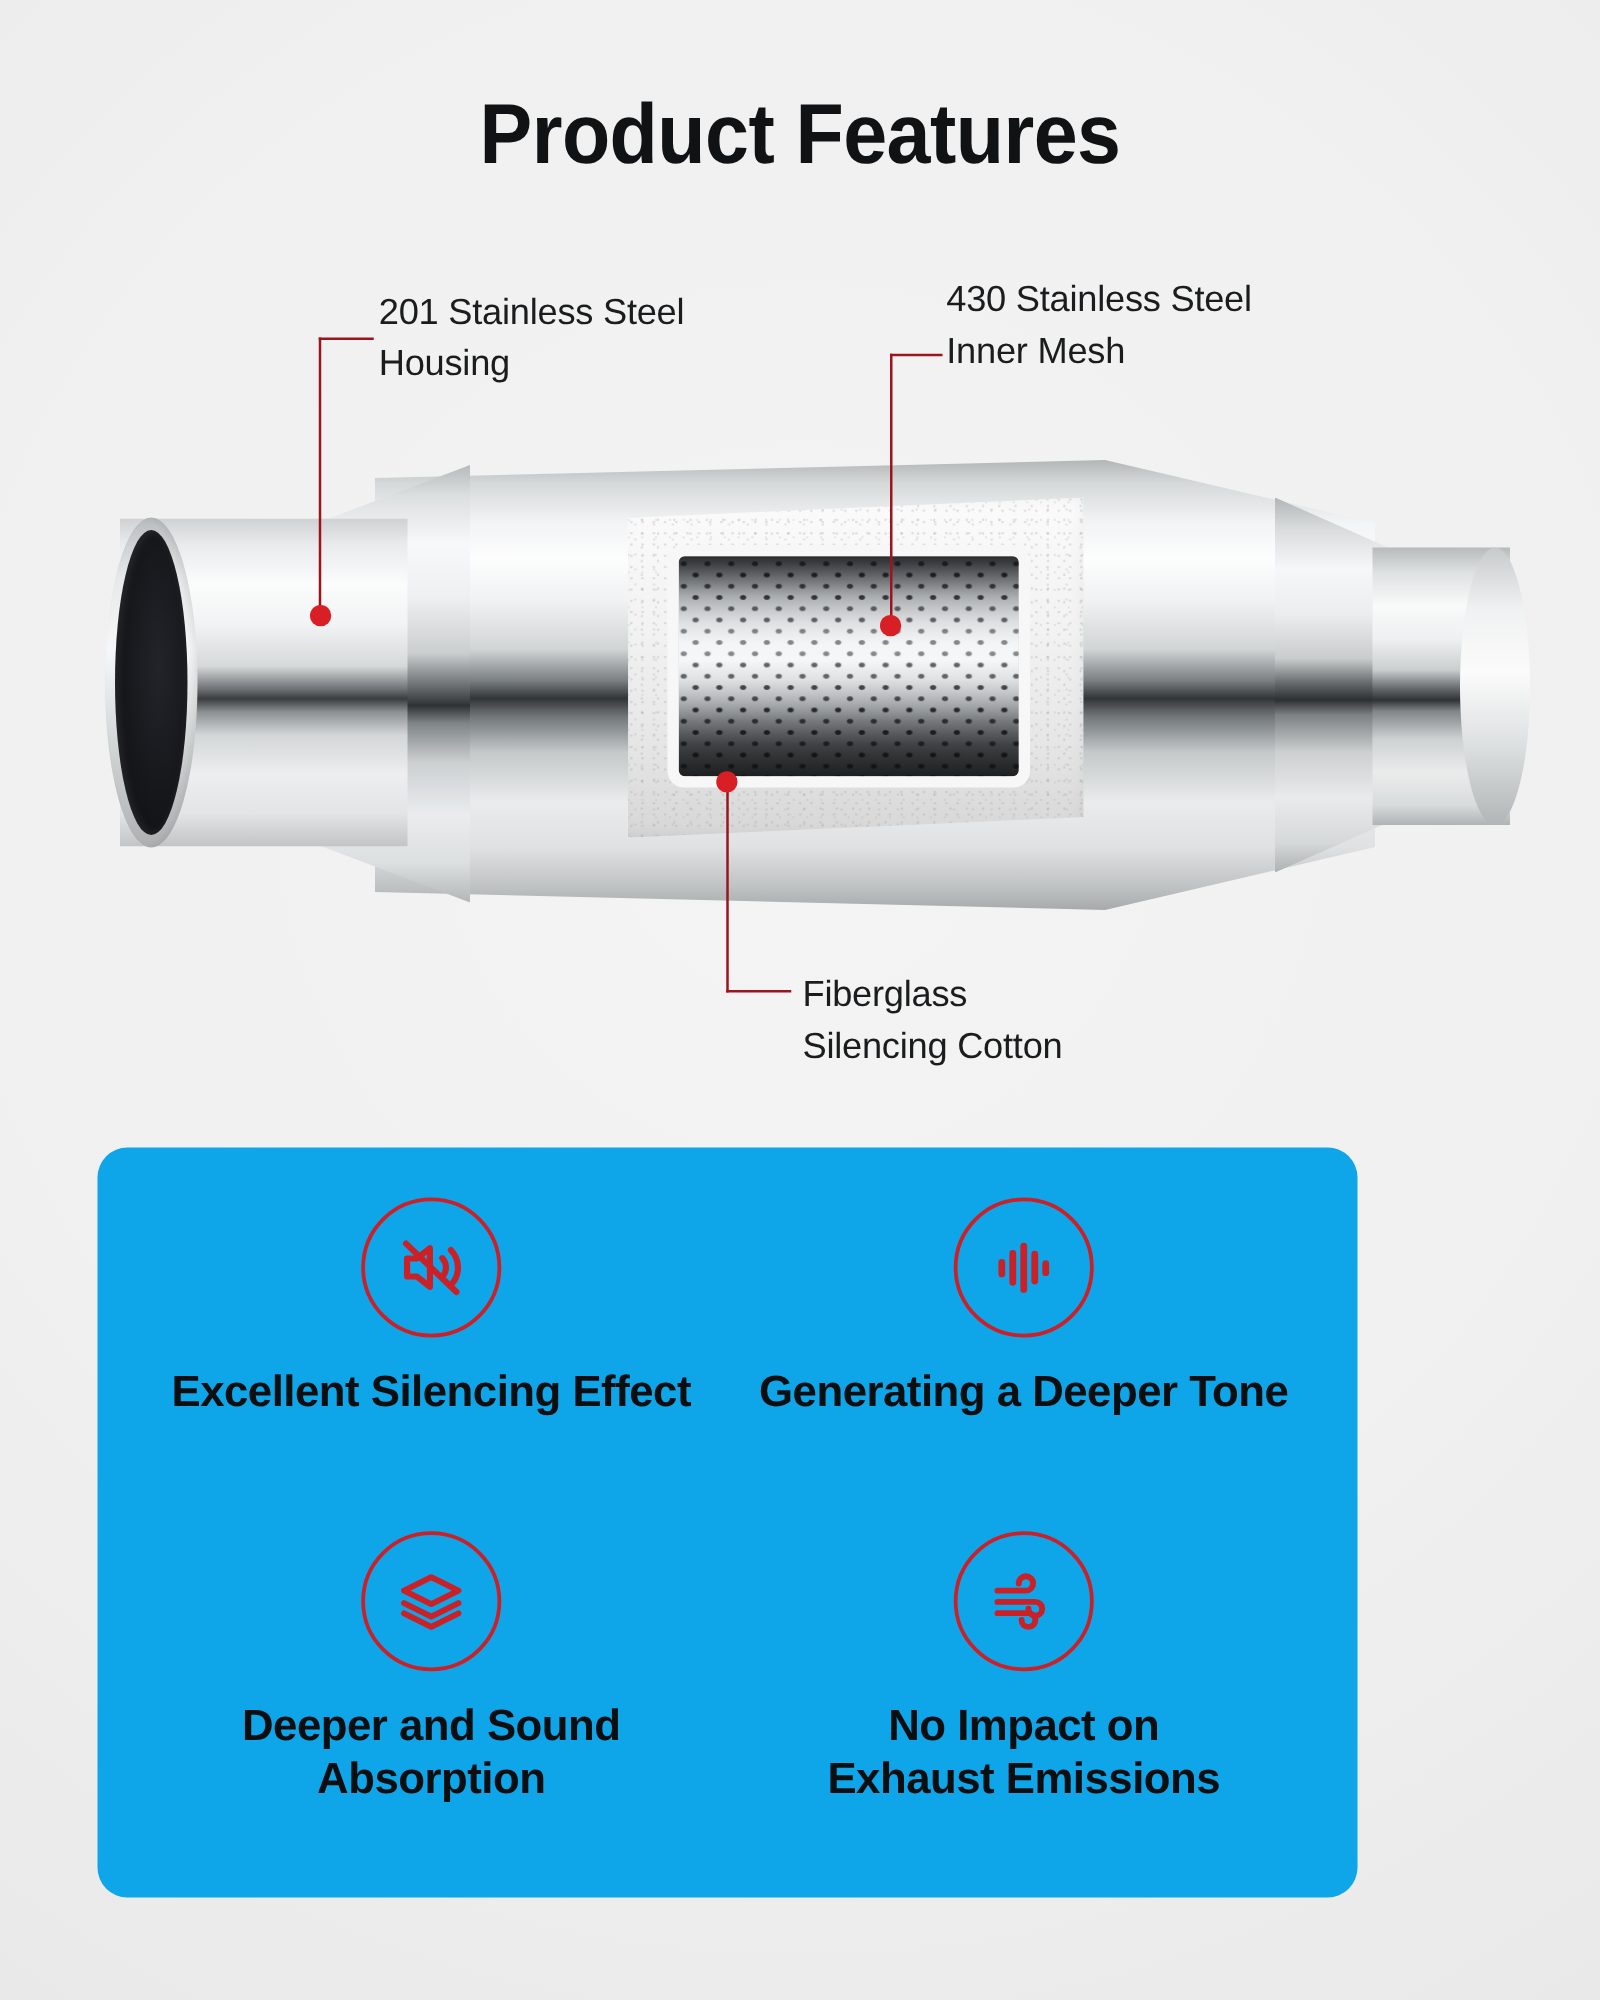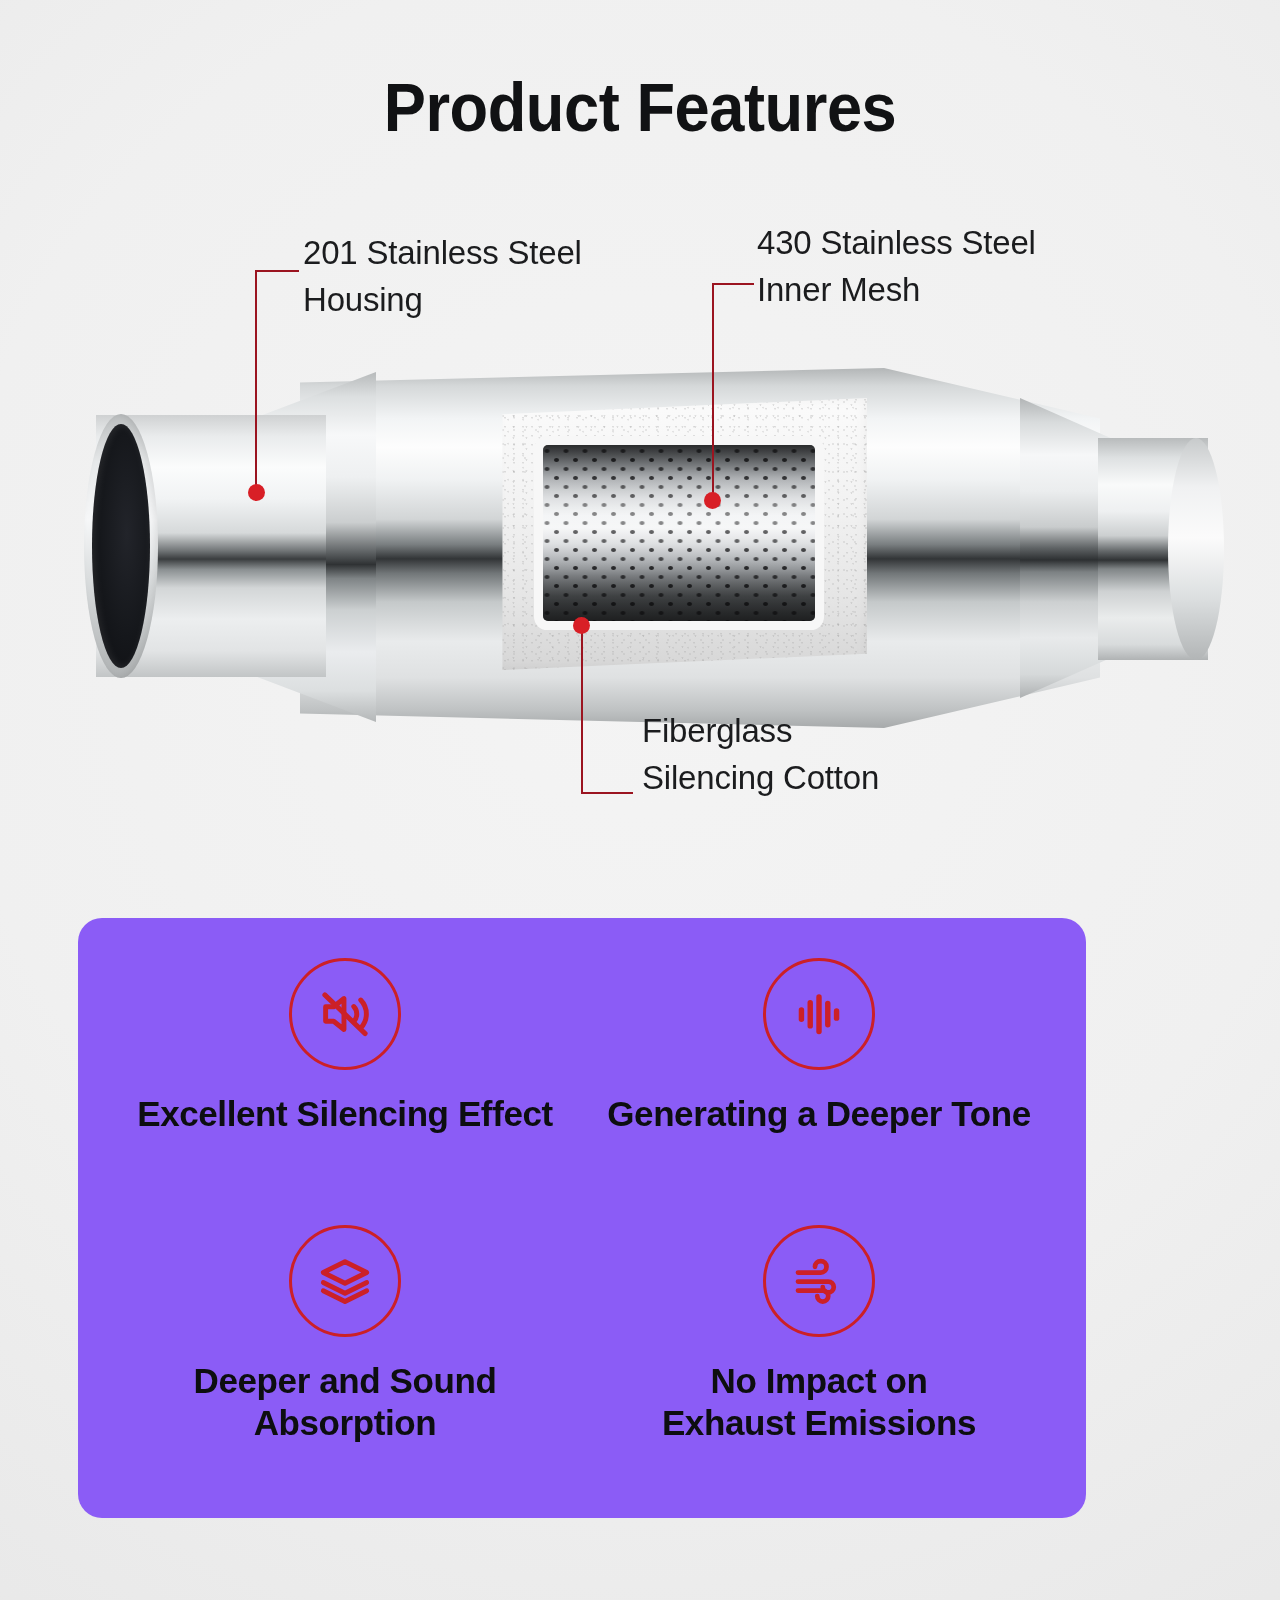--- a/index.html
+++ b/index.html
@@ -164,41 +164,41 @@
     position: absolute; inset: 0;
     background: linear-gradient(to bottom,
       rgba(0,0,0,.30) 0%, rgba(0,0,0,0) 16%,
       rgba(255,255,255,.42) 40%, rgba(255,255,255,.18) 52%,
       rgba(0,0,0,0) 70%, rgba(0,0,0,.38) 100%);
   }
 
   
   .callout-text {
     position: absolute;
-    font-size: 33px;
+    font-size: 29px;
     line-height: 1.42;
     color: #1b1c1e;
     letter-spacing: -0.2px;
     white-space: pre-line;
   }
   .dot {
     position: absolute;
     width: 17px; height: 17px;
     border-radius: 50%;
     background: #d81f26;
   }
   .lead-v { position: absolute; width: 2px; background: #9b1420; }
   .lead-h { position: absolute; height: 2px; background: #9b1420; }
 
   
   #feature-card {
     position: absolute;
     left: 78px; top: 918px;
     width: 1008px; height: 600px;
-    background: #8b5cf6;
+    background: #0ea5e9;
     border-radius: 24px;
   }
   .feature-grid {
     position: absolute; inset: 0;
     display: grid;
     grid-template-columns: 1fr 1fr;
     grid-template-rows: 1fr 1fr;
     padding: 40px 30px 26px;
   }
   .feature-cell {
@@ -256,21 +256,21 @@
   <div class="lead-h" style="left:255px; top:270px; width:44px;"></div>
   <div class="lead-v" style="left:255px; top:270px; height:222px;"></div>
   <div class="dot" style="left:248px; top:484px;"></div>
 
   <div class="callout-text" style="left:757px; top:220px;">430 Stainless Steel
 Inner Mesh</div>
   <div class="lead-h" style="left:712px; top:283px; width:42px;"></div>
   <div class="lead-v" style="left:712px; top:283px; height:217px;"></div>
   <div class="dot" style="left:704px; top:492px;"></div>
 
-  <div class="callout-text" style="left:642px; top:708px;">Fiberglass
+  <div class="callout-text" style="left:642px; top:776px;">Fiberglass
 Silencing Cotton</div>
   <div class="lead-v" style="left:581px; top:628px; height:166px;"></div>
   <div class="lead-h" style="left:581px; top:792px; width:52px;"></div>
   <div class="dot" style="left:573px; top:617px;"></div>
 </div>
 
 <div id="feature-card">
   <div class="feature-grid">
 
     <div class="feature-cell">

